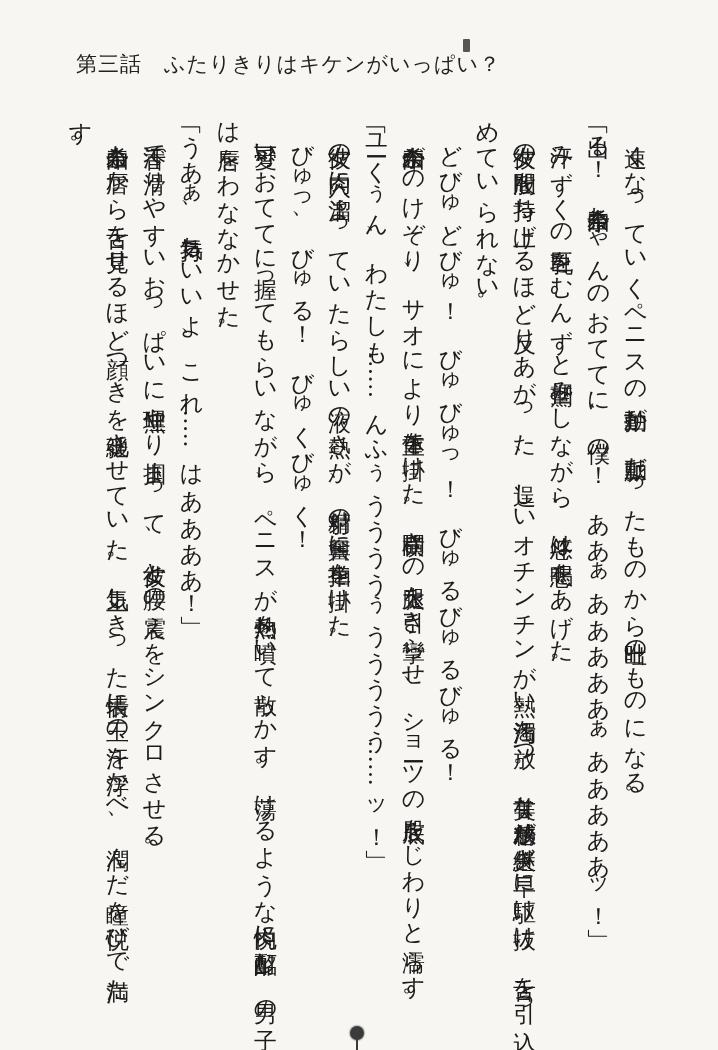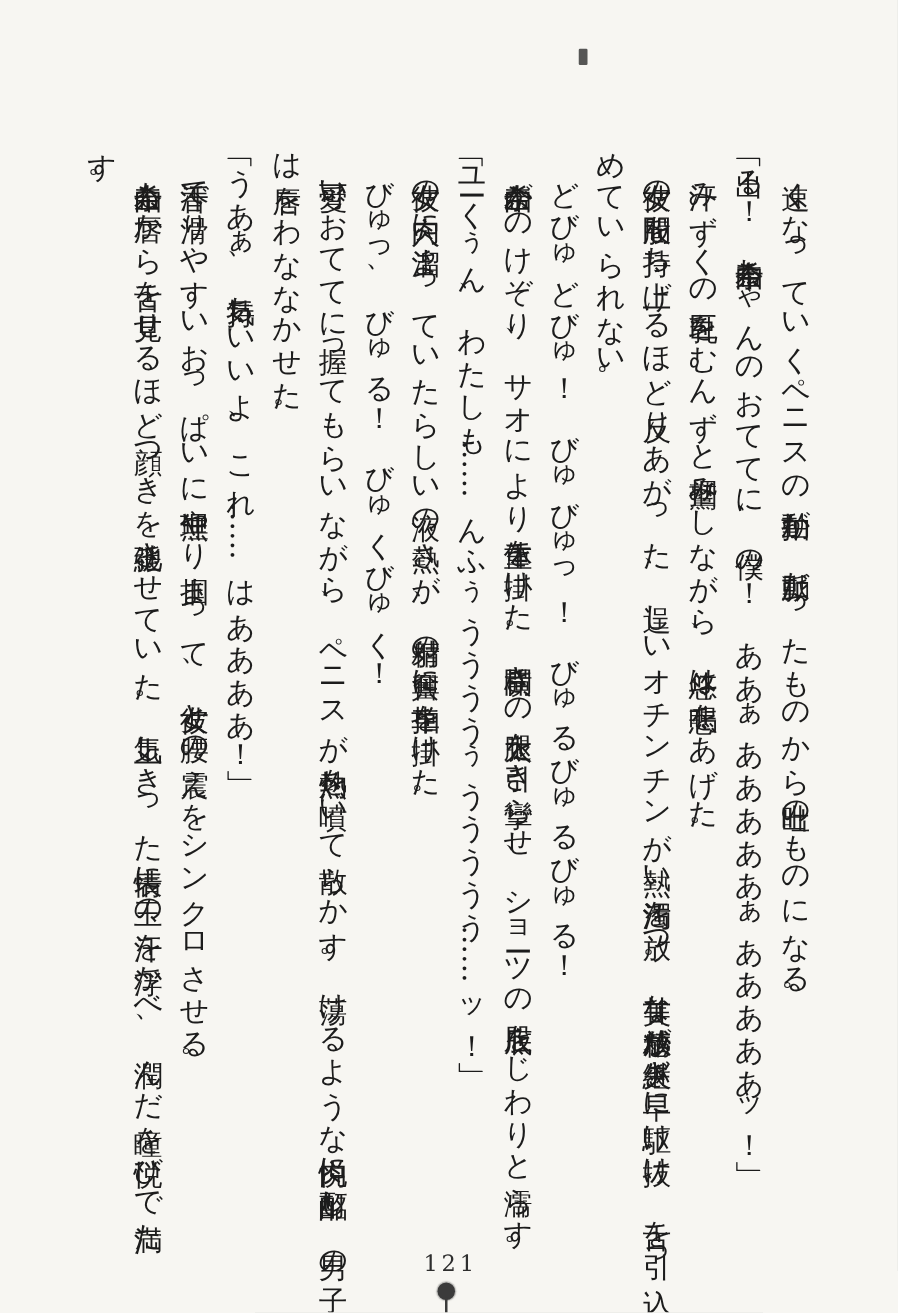--- a/index.html
+++ b/index.html
@@ -80,35 +80,35 @@
     top: 12px;
     width: 2px;
     height: 14px;
     background: #3b3b3b;
   }
 </style>
 </head>
 <body>
 
 <div class="page">
+  <div class="chapter-header">第三話　ふたりきりはキケンがいっぱい？</div>
 
   <div class="scan-artifact"></div>
 
   <div class="text-area" id="text-area">
       <p class="narrative">速くなっていくペニスの拍動が、脈動だったものから吐出のものになる。</p>
       <p class="dialogue">「出る！　由希奈ちゃんのおててに、僕の！　ああぁあああああぁあああああッ！」</p>
       <p class="narrative">汗みずくの巨乳をむんずと鷲掴みしながら、悠斗は悲鳴をあげた。</p>
       <p class="narrative">彼女の股間を持ち上げるほど反りあがった、逞しいオチンチンが熱い汚濁を放つ。甘美な放精感が矢継ぎ早に駆け抜け、舌を引っ込めていられない。</p>
       <p class="narrative">どびゅどびゅ！　びゅびゅっ！　びゅるびゅるびゅる！</p>
       <p class="narrative">由希奈がのけぞり、サオにより体重を掛けた。横開きの太腿を引き攣らせ、ショーツの股底をじわりと濡らす。</p>
       <p class="dialogue">「ユーくぅん、わたしも……んふぅううううぅううううう……ッ！」</p>
       <p class="narrative">彼女の肉穴に溜まっていたらしい液の熱さが、射精の興奮に拍車を掛けた。</p>
       <p class="narrative">びゅっ、びゅる！　びゅくびゅく！</p>
       <p class="narrative">可愛いおててに握ってもらいながら、ペニスが灼熱を噴いて散らかす。蕩けるような肉悦に酩酊し、男の子は唇をわななかせた。</p>
       <p class="dialogue">「うあぁ、気持ちいいよ、これ……はああああ！」</p>
       <p class="narrative">香汗で滑りやすいおっぱいに無理やり掴まって、彼女と腰の震えをシンクロさせる。</p>
       <p class="narrative">由希奈も唇から舌を見せるほど顔つきを弛緩させていた。上気しきった表情に玉の汗を浮かべ、潤んだ瞳を悦びで満たす。</p>
     </div>
 
-  <div class="page-number">121</div>
 
   <div class="pin-marker"></div>
 </div>
 
 </body></html>

